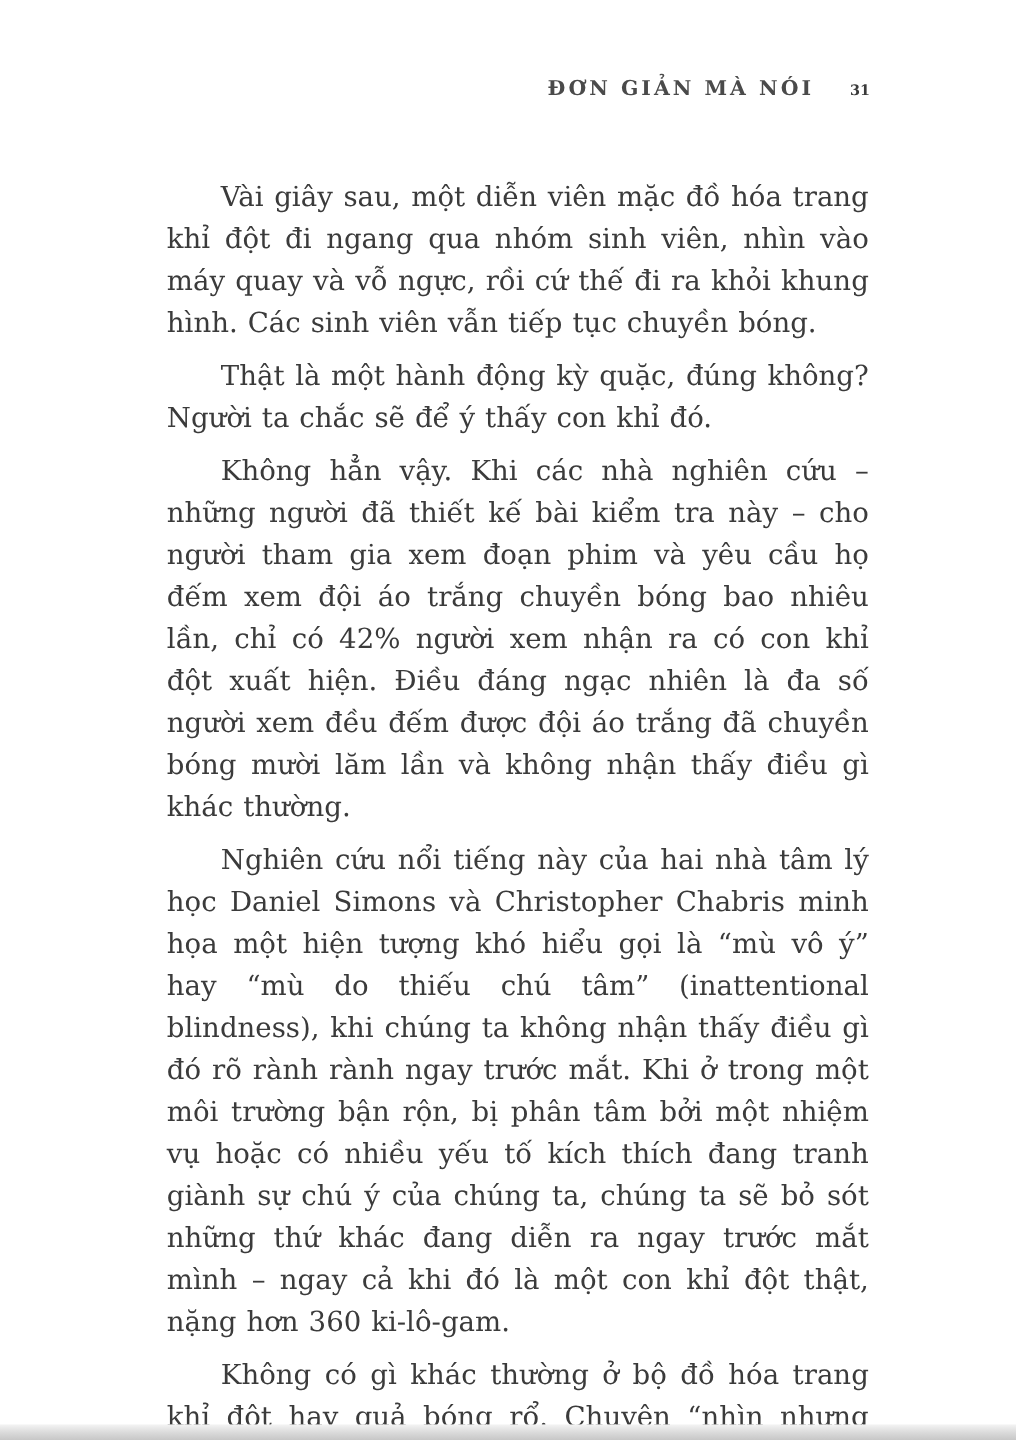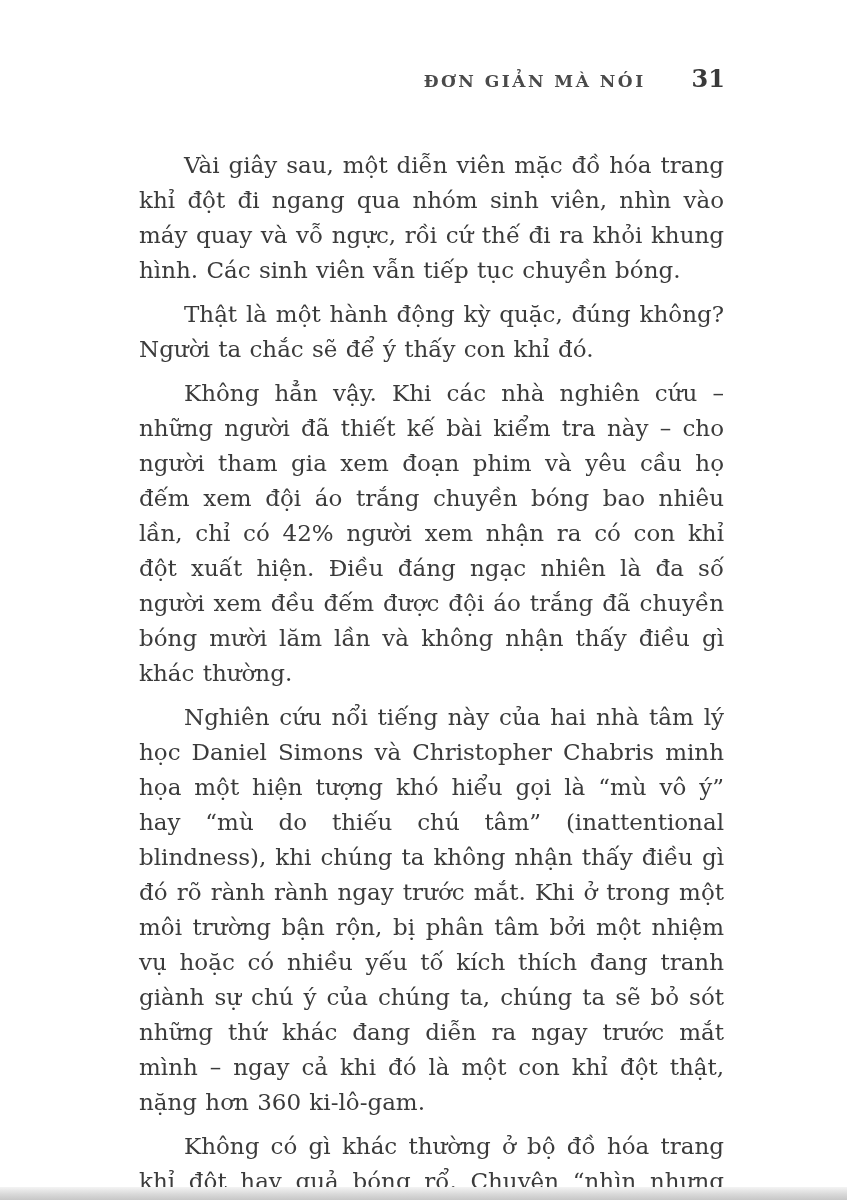--- a/index.html
+++ b/index.html
@@ -12,30 +12,30 @@
     background: #ffffff;
     overflow: hidden;
     font-family: "DejaVu Serif", "Liberation Serif", serif;
   }
   .running-header {
     position: absolute;
     top: 64px;
     right: 122px;
     display: flex;
     align-items: baseline;
-    gap: 46px;
+    gap: 30px;
   }
   .running-title {
     font-size: 17px;
     font-weight: 600;
     letter-spacing: 2.5px;
     color: #4a4a4a;
   }
   .page-number {
-    font-size: 24px;
+    font-size: 12px;
     font-weight: 700;
     color: #3a3a3a;
   }
   .body-text {
     position: absolute;
     top: 148px;
     left: 123px;
     width: 601px;
     color: #3b3b3b;
     font-size: 23px;

